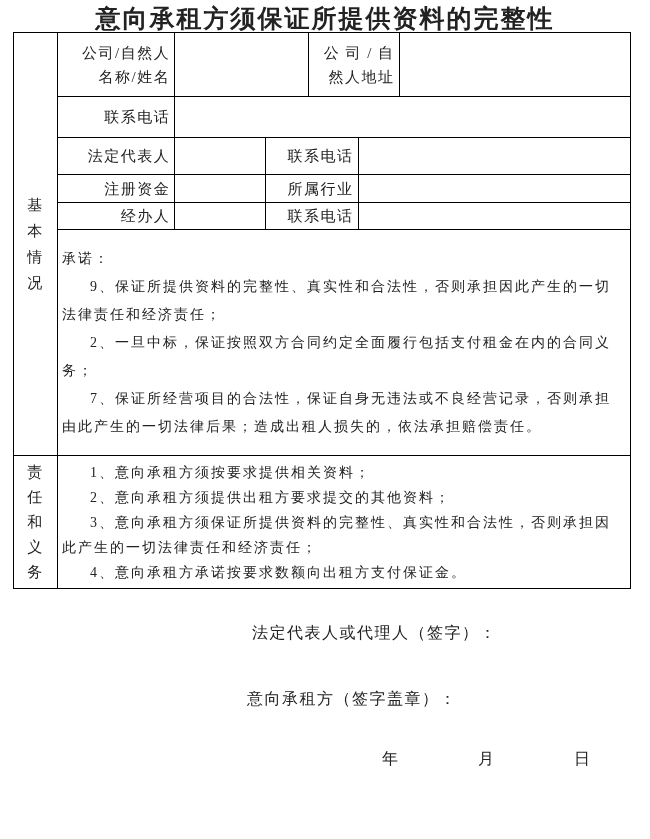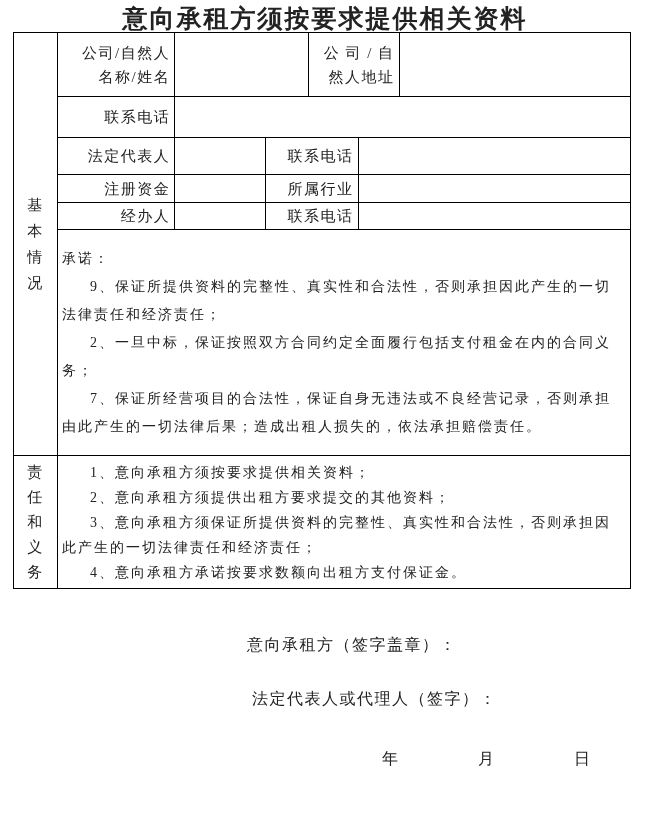--- a/index.html
+++ b/index.html
@@ -82,21 +82,21 @@
     display:flex;
     gap:80px;
     font-size:16px;
   }
 </style>
 </head>
 <body>
 
 <div class="page">
 
-  <h1 class="title">意向承租方须按要求提供相关资料</h1>
+  <h1 class="title">意向承租方须保证所提供资料的完整性</h1>
 
 
   <table class="form">
     <colgroup>
       <col style="width:44px">
         <col style="width:117px">
         <col style="width:91px">
       <col style="width:43px">
         <col style="width:49px">
         <col style="width:41px">
@@ -154,23 +154,23 @@
         <td class="textcell dutycell" colspan="6">
           <p class="indent">1、意向承租方须按要求提供相关资料；</p>
           <p class="indent">2、意向承租方须提供出租方要求提交的其他资料；</p>
           <p class="indent">3、意向承租方须保证所提供资料的完整性、真实性和合法性，否则承担因此产生的一切法律责任和经济责任；</p>
           <p class="indent">4、意向承租方承诺按要求数额向出租方支付保证金。</p>
         </td>
       </tr>
     </tbody>
   </table>
 
+  <div class="sig-line sig-rep">法定代表人或代理人（签字）：</div>
+
   <div class="sig-line sig-tenant">意向承租方（签字盖章）：</div>
-
-  <div class="sig-line sig-rep">法定代表人或代理人（签字）：</div>
 
   <div class="date-line">
     <span>年</span>
     <span>月</span>
     <span>日</span>
   </div>
 
 </div>
 
 </body></html>

